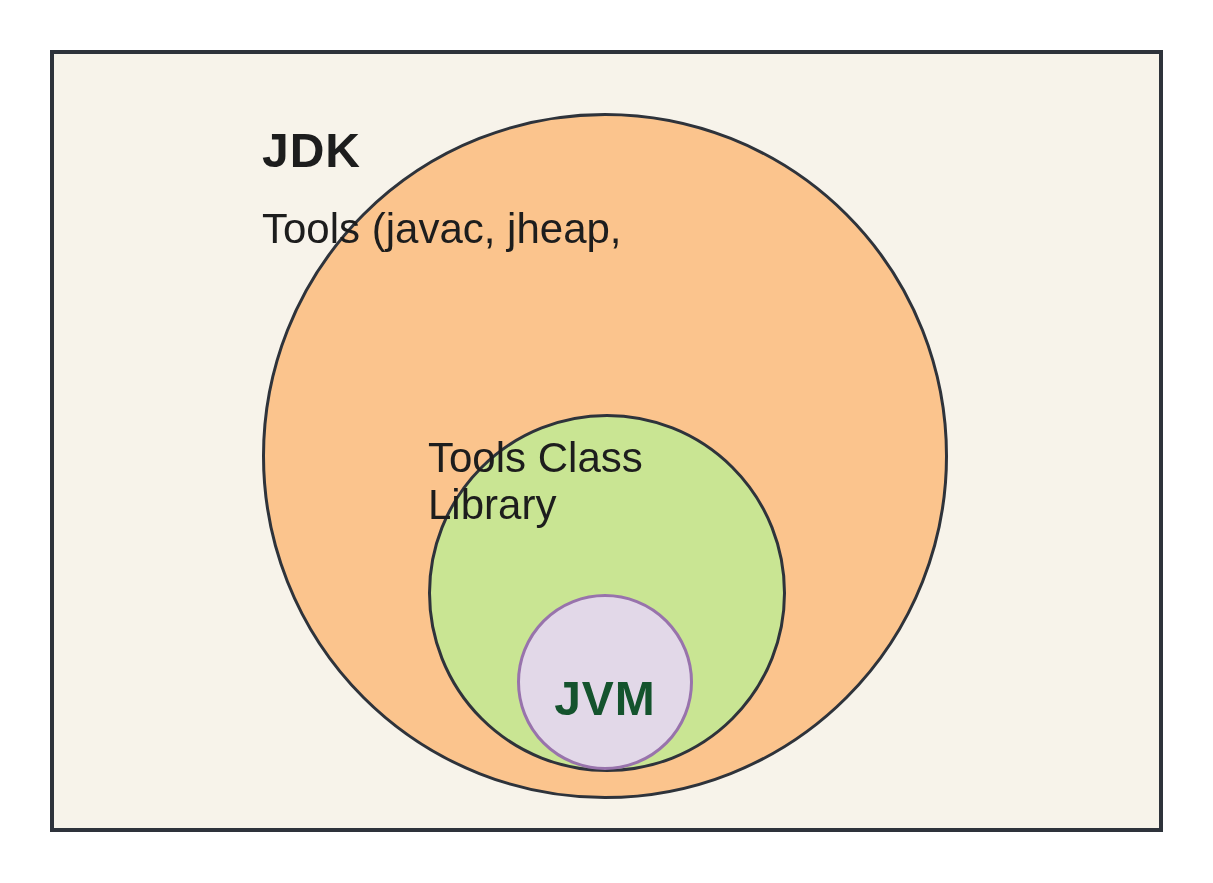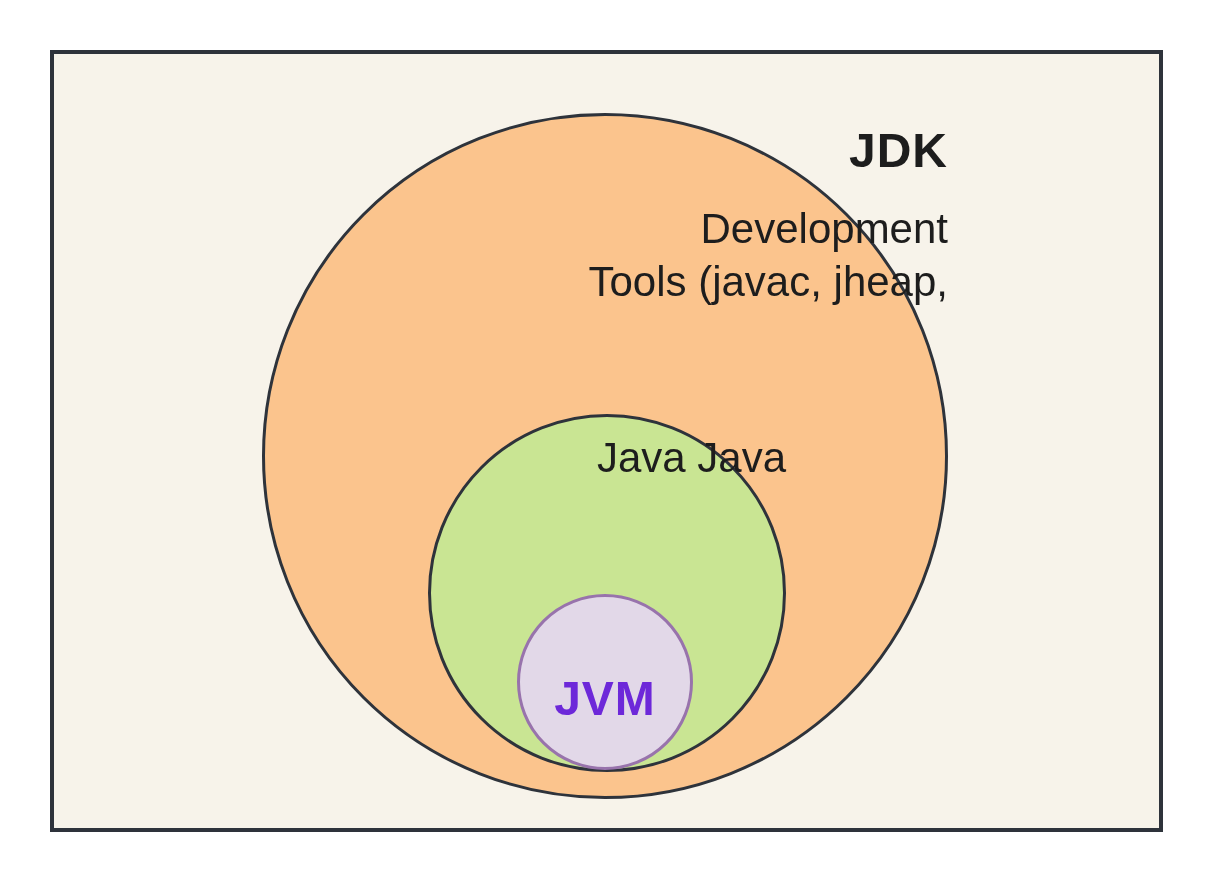--- a/index.html
+++ b/index.html
@@ -51,21 +51,21 @@
     width: 176px;
     height: 176px;
     border: 3px solid #9873ac;
     background: #e2d8e8;
     display: flex;
     align-items: center;
     justify-content: center;
   }
   .label-block {
     position: absolute;
-    text-align: right;
+    text-align: left;
     color: #1d1d1d;
   }
   .jdk-text {
     left: 262px;
     top: 126px;
     width: 686px;
   }
   .jre-text {
     left: 428px;
     top: 434px;
@@ -98,30 +98,30 @@
 
 <div id="page">
 
   <div class="frame" style="background-color: rgb(247, 243, 234); border-color: rgb(46, 51, 59);"></div>
 
   <div class="circle circle-jdk" style="background-color: rgb(251, 196, 141); border-color: rgb(46, 51, 59);"></div>
 
   <div class="circle circle-jre" style="background-color: rgb(201, 229, 147); border-color: rgb(46, 51, 59);"></div>
 
   <div class="circle circle-jvm" style="background-color: rgb(226, 216, 232); border-color: rgb(152, 115, 172);">
-    <div class="jvm-title" style="color: #6d28d9; margin-top: 33px;">JVM</div>
+    <div class="jvm-title" style="color: #14532d; margin-top: 33px;">JVM</div>
   </div>
 
   <div class="label-block jdk-text">
     <div class="circle-title" style="color: rgb(29, 29, 29);">JDK</div>
     <div class="circle-body">
-      <div>Development</div>
       <div>Tools (javac, jheap,</div>
     </div>
   </div>
 
   <div class="label-block jre-text">
     <div class="circle-body">
-      <div>Java Java</div>
+      <div>Tools Class</div>
+      <div>Library</div>
     </div>
   </div>
 
 </div>
 
 </body></html>

